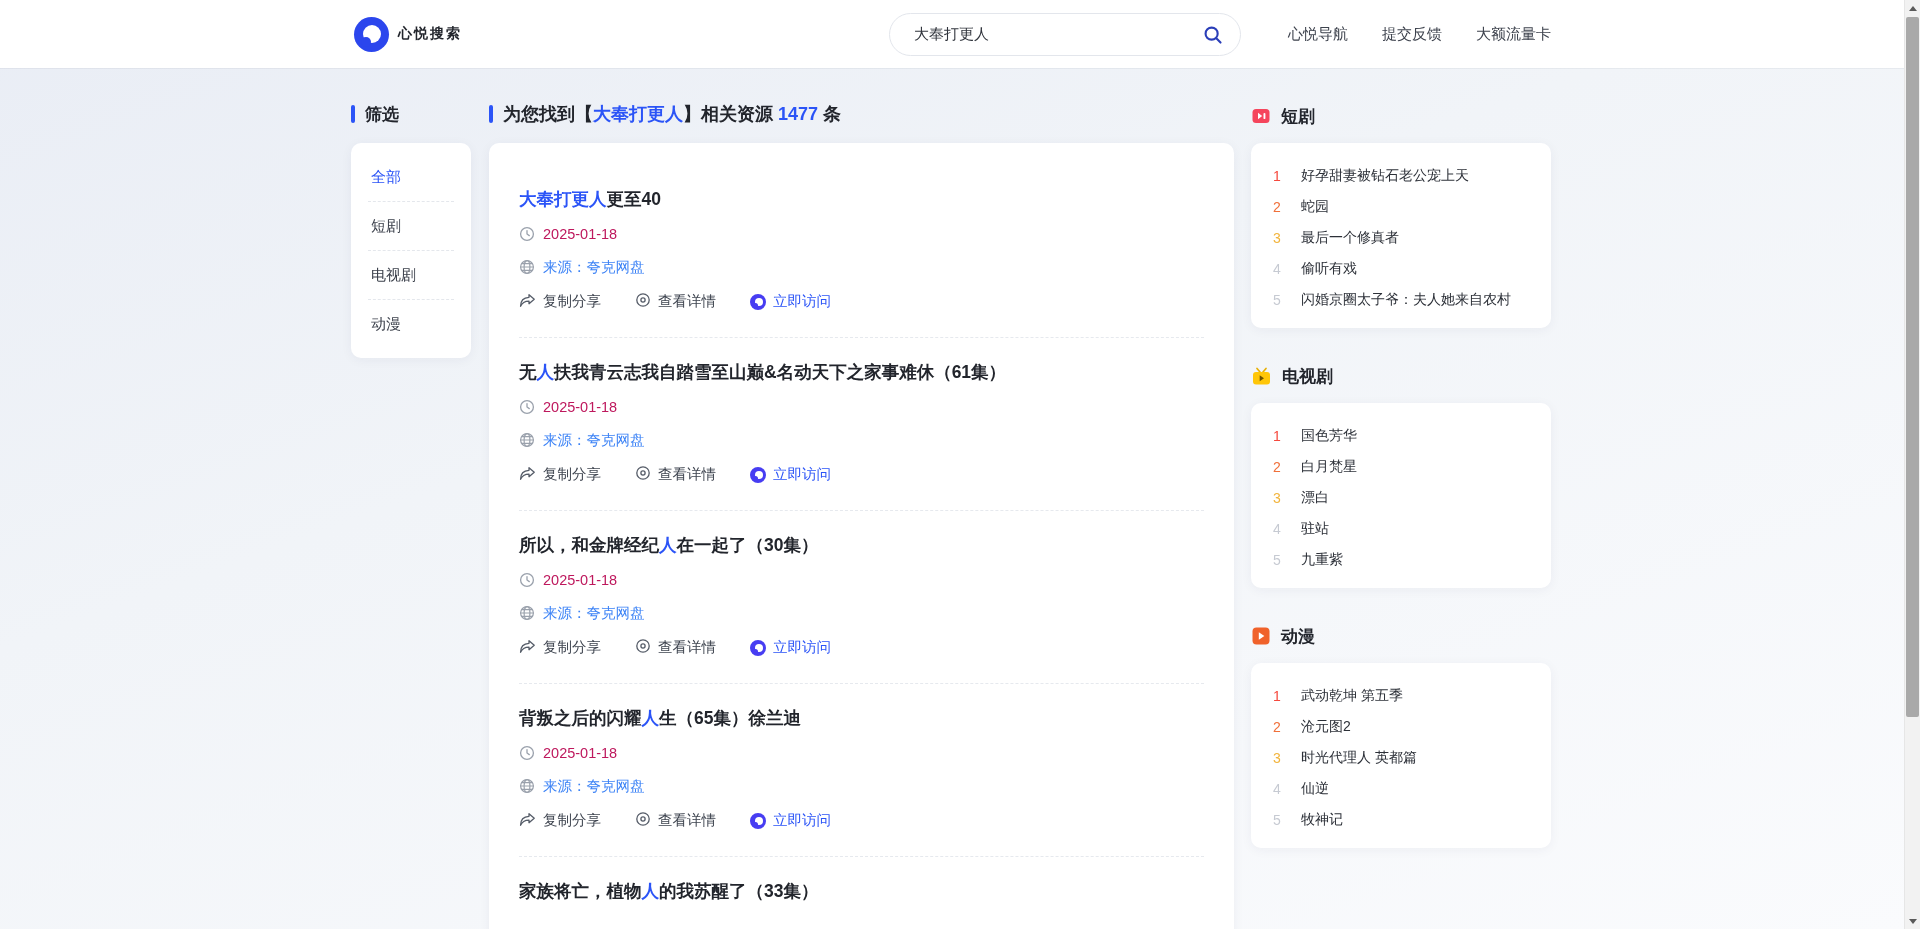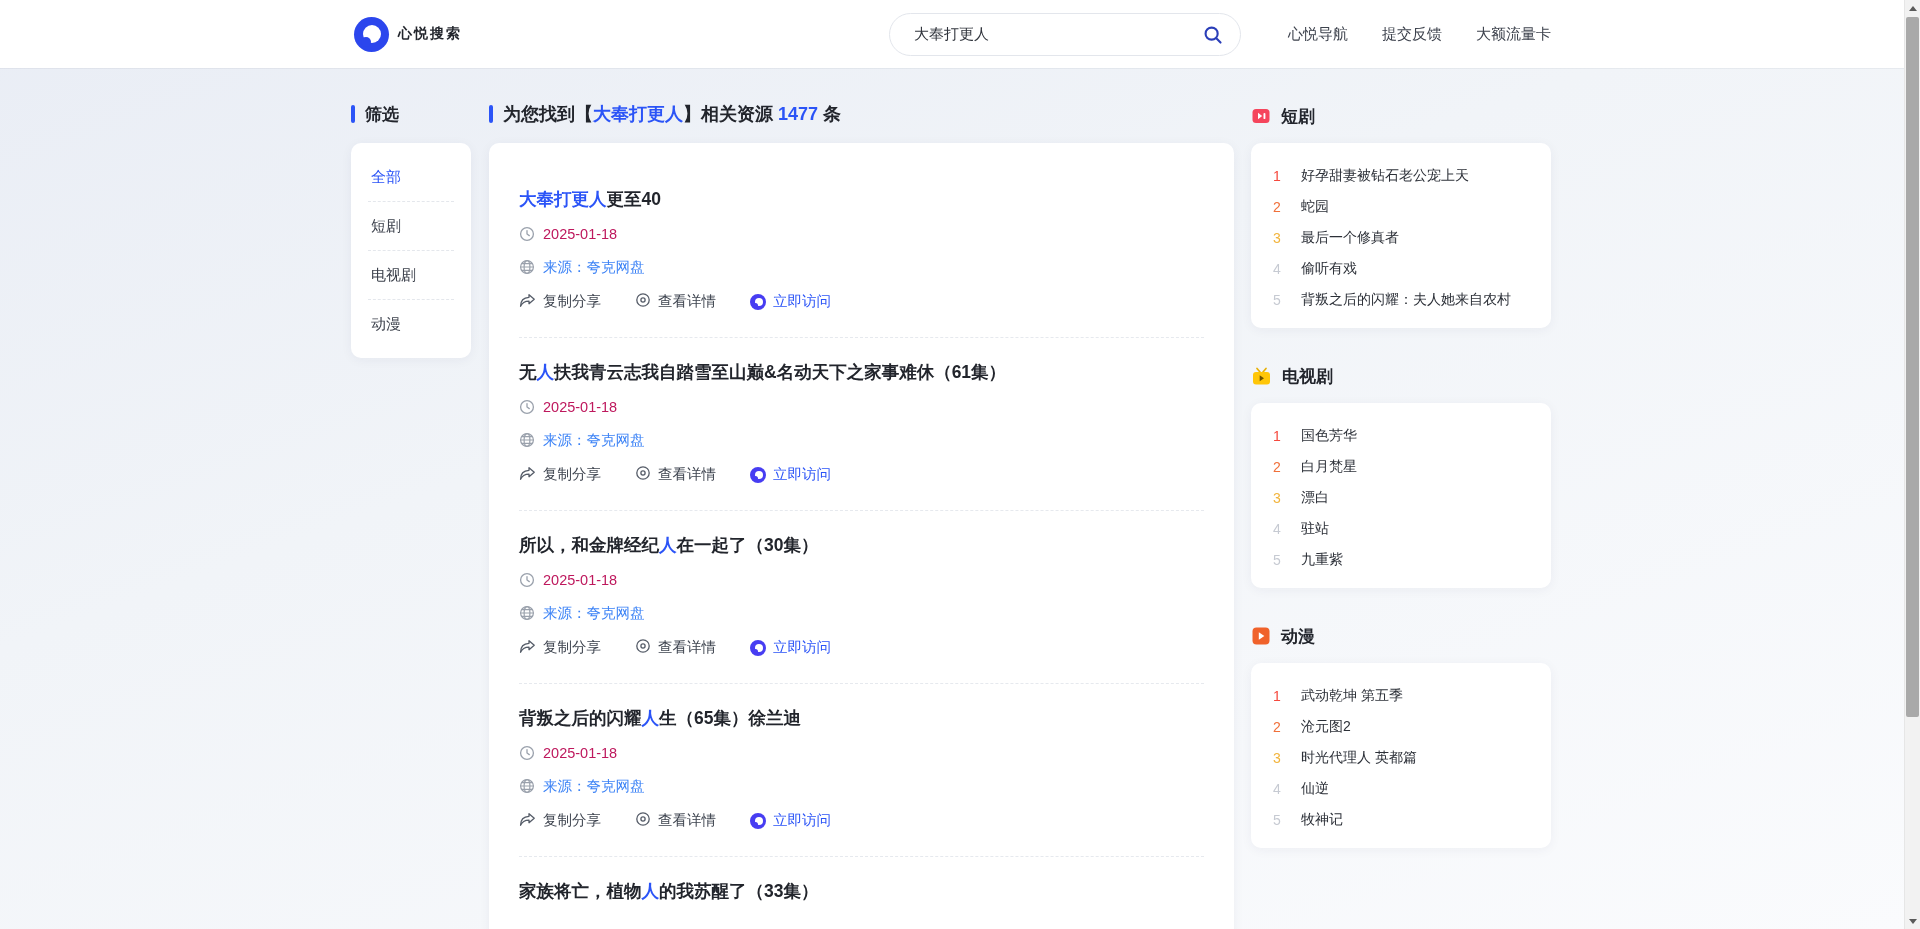--- a/index.html
+++ b/index.html
@@ -340,21 +340,21 @@
         <div class="rank-item">
           <span class="num n3">3</span>
           <span class="rtxt">最后一个修真者</span>
         </div>
         <div class="rank-item">
           <span class="num n4">4</span>
           <span class="rtxt">偷听有戏</span>
         </div>
         <div class="rank-item">
           <span class="num n5">5</span>
-          <span class="rtxt">背叛之后的闪耀：夫人她来自农村</span>
+          <span class="rtxt">闪婚京圈太子爷：夫人她来自农村</span>
         </div>
       </div>
       <div class="rank-head">
         <span style="display: flex;">
           <svg width="21" height="21" viewBox="0 0 21 21">
             <path d="M6 2.5 L9 6 M15 2.5 L12 6" stroke="#E8B106" stroke-width="1.7" stroke-linecap="round" fill="none"></path>
             <rect x="2" y="6" width="17" height="12.5" rx="3" fill="#FFC608"></rect>
             <path d="M8.7 9.2 L13 12.2 L8.7 15.2 Z" fill="#6e5200"></path>
           </svg>
         </span>

